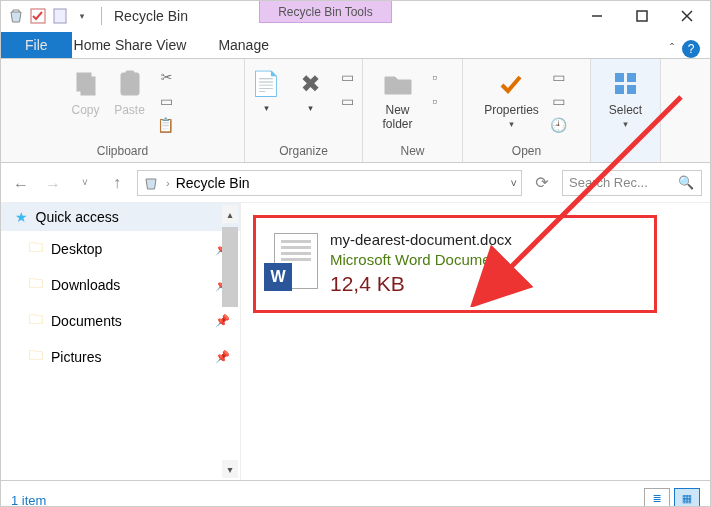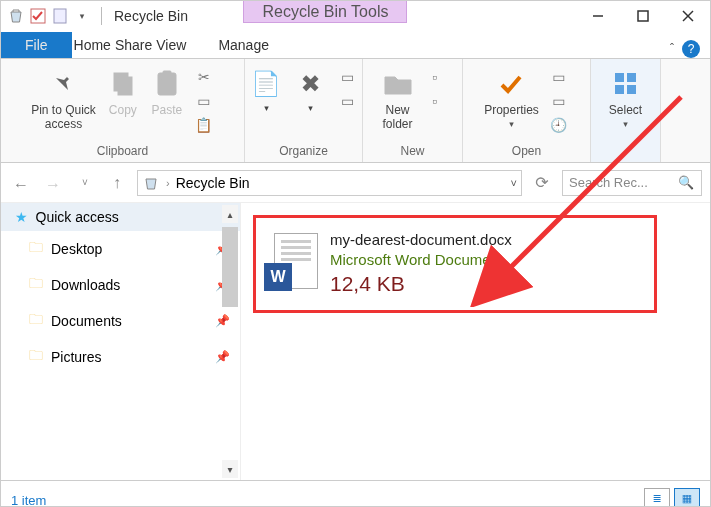--- a/index.html
+++ b/index.html
@@ -3,21 +3,21 @@
 <meta charset="utf-8">
 <style>
   * { box-sizing: border-box; margin: 0; padding: 0; font-family: "Segoe UI", Arial, sans-serif; }
   body { width: 711px; height: 507px; background: #fff; overflow: hidden; position: relative; border:1px solid #ccc; }
   
   .titlebar { height: 30px; display:flex; align-items:center; }
   .titlebar .qat { display:flex; gap:4px; padding:0 6px; align-items:center;}
   .qat-icon { width:18px; height:18px; display:flex; align-items:center; justify-content:center; font-size:13px;}
   .vr { width:1px; height:18px; background:#bbb; margin:0 4px;}
   .title-text { font-size:14px; color:#333; padding:0 8px;}
-  .tools-tab { background:#e7c7f2; font-size:16px; color:#555; padding:4px 18px; margin-left: auto; margin-right:120px; height:22px; display:flex; align-items:center; align-self:flex-start; border:1px solid #d0a0e0; border-top:none;}
+  .tools-tab { background:#e7c7f2; font-size:12px; color:#555; padding:4px 18px; margin-left: auto; margin-right:120px; height:22px; display:flex; align-items:center; align-self:flex-start; border:1px solid #d0a0e0; border-top:none;}
   .winbtns { display:flex; margin-left:auto;}
   .winbtn { width:45px; height:30px; display:flex; align-items:center; justify-content:center; font-size:14px; color:#333;}
   
   .ribbontabs { height:28px; display:flex; align-items:flex-end; border-bottom:1px solid #ccc;}
   .rtab { padding:5px 2px; font-size:14px; color:#333;}
   .rtab.file { background:#1979ca; color:#e5e5e5; padding:5px 24px;}
   .help-btn { margin-left:auto; display:flex; align-items:center; padding-right:10px; gap:8px;}
   .help-circ { width:18px; height:18px; border-radius:50%; background:#1979ca; color:#fff; font-size:12px; display:flex; align-items:center; justify-content:center;}
   
   .ribbon { height:104px; background:#f9f9f9; border-bottom:1px solid #ccc; display:flex;}
@@ -116,29 +116,20 @@
   <div class="rtab" style="margin-left:28px;">Manage</div>
   <div class="help-btn">
     <span style="font-size:12px;color:#555;">ˆ</span>
     <span class="help-circ">?</span>
   </div>
 </div>
 
 <div class="ribbon">
   <div class="rgroup" style="width:244px;">
     <div class="items">
-      <div class="biglbl">
-        <span class="bigicon">
-            <svg width="30" height="30" viewBox="0 0 30 30">
-              <path d="M15 4l6 6-3 3 2 8-6-6-8 8 8-8-6-6 8 2 3-3z" fill="#666"></path>
-            </svg>
-          </span>
-        <span style="white-space:pre-line;text-align:center;">Pin to Quick
-access</span>
-      </div>
       <div class="biglbl dimmed">
         <span class="bigicon">
             <svg width="28" height="28" viewBox="0 0 28 28">
               <rect x="5" y="3" width="14" height="18" fill="#ddd" stroke="#bbb"></rect>
               <rect x="9" y="7" width="14" height="18" fill="#eee" stroke="#bbb"></rect>
             </svg>
           </span>
         <span>Copy</span>
       </div>
       <div class="biglbl dimmed">

